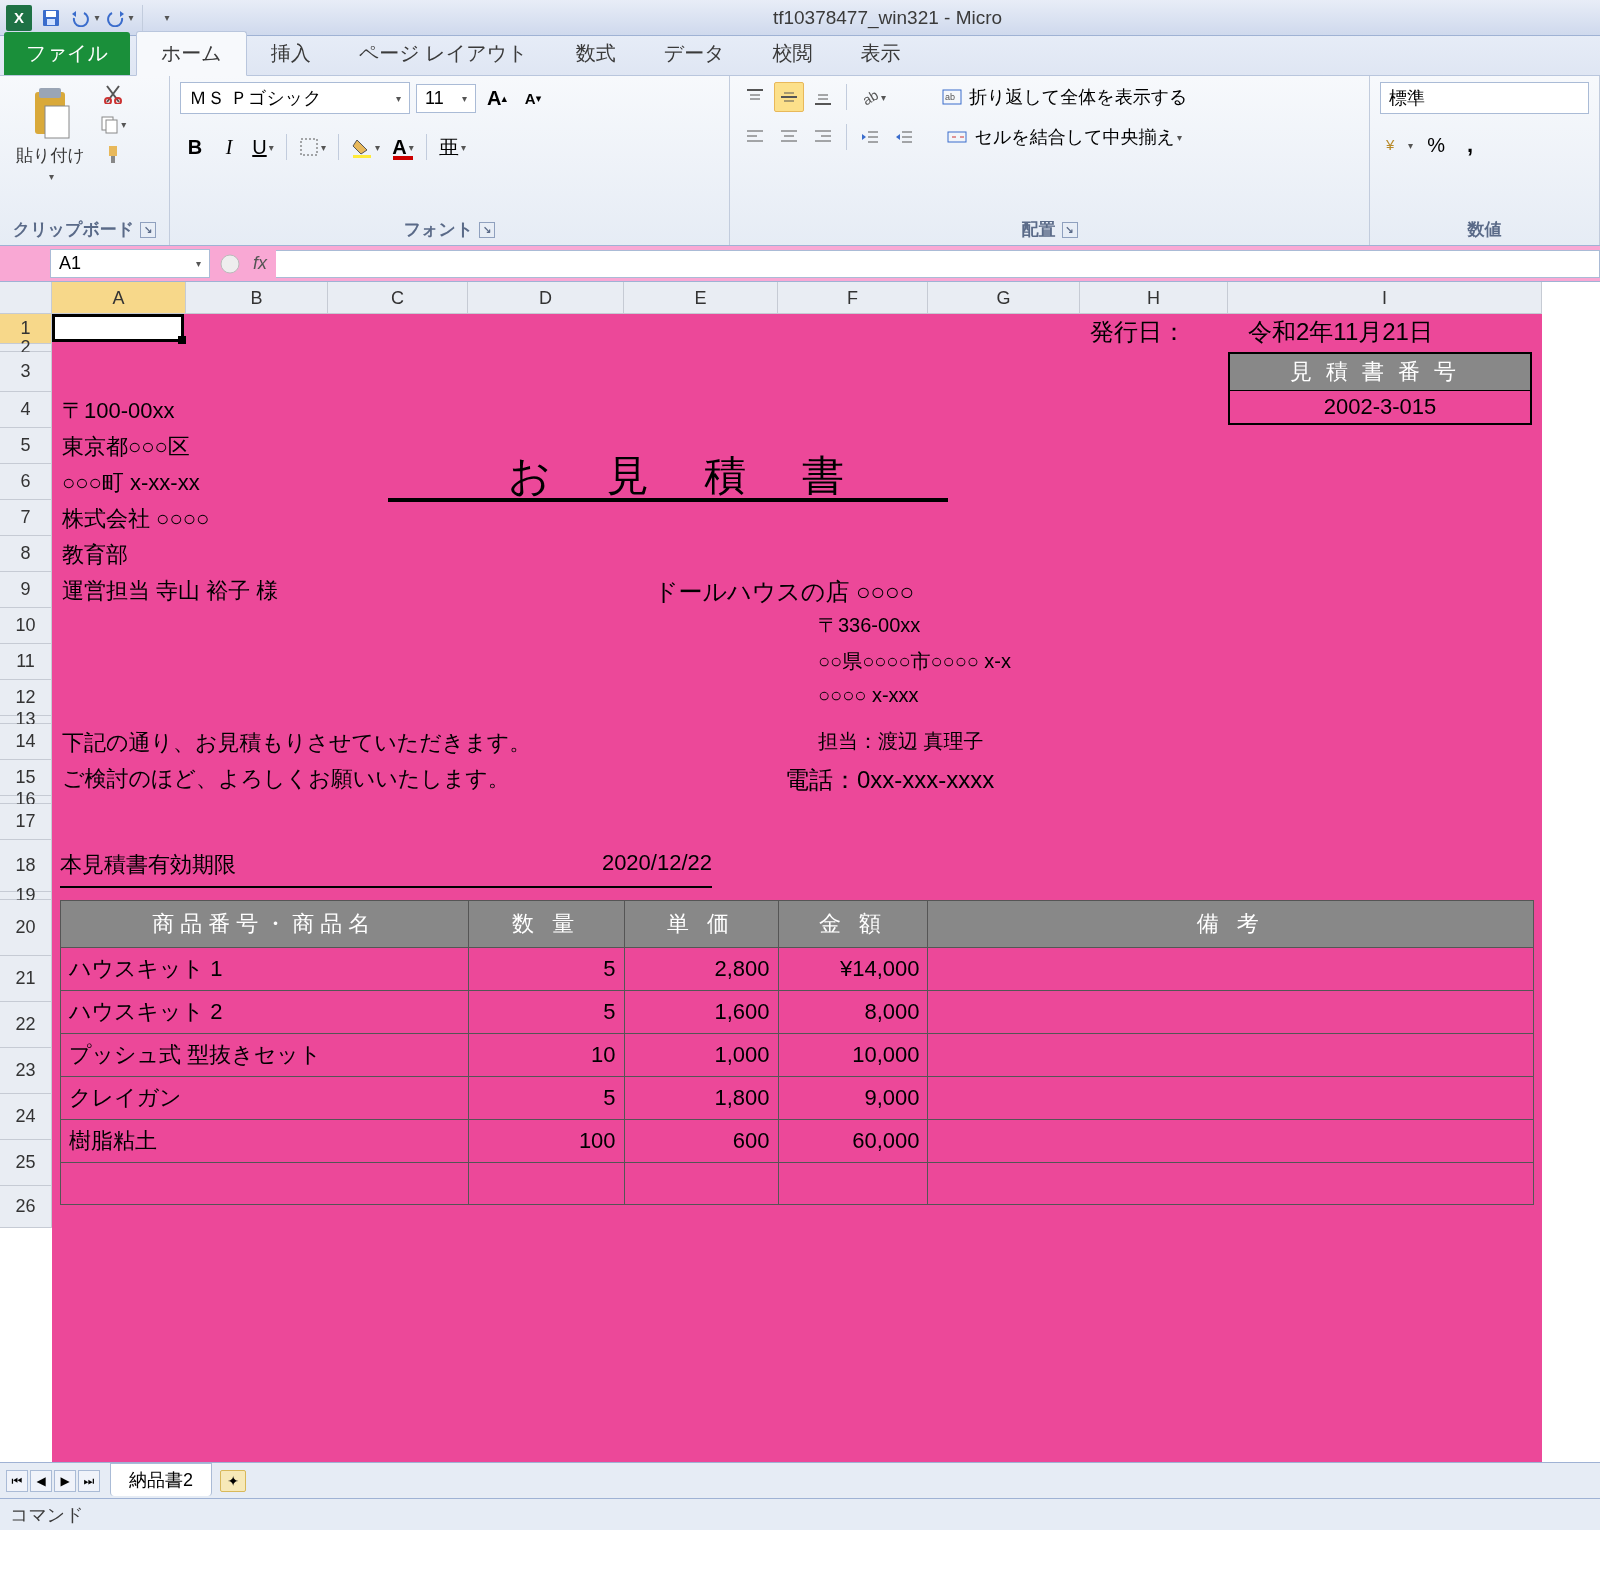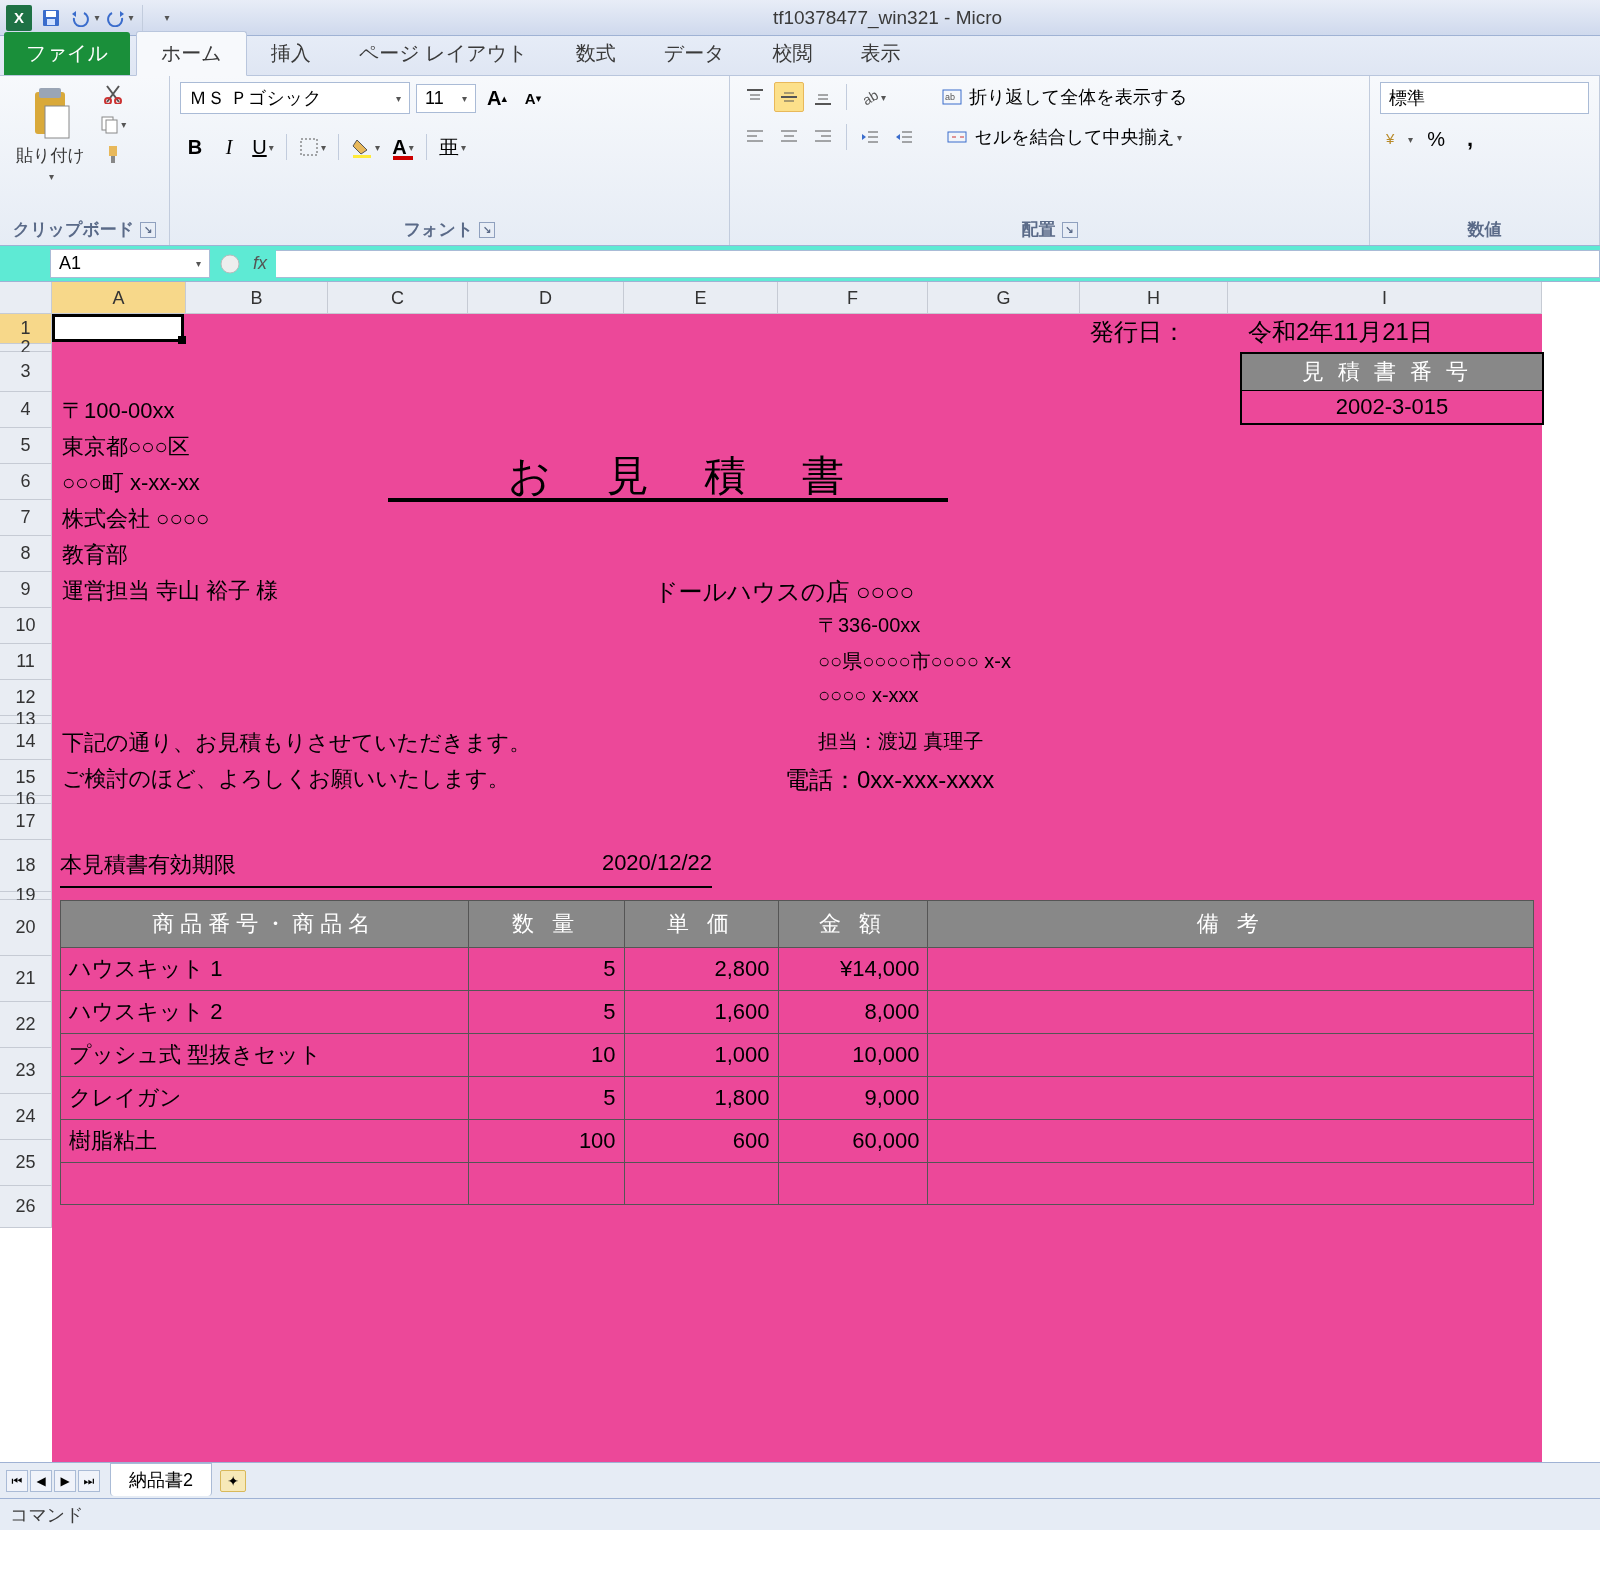--- a/index.html
+++ b/index.html
@@ -31,21 +31,21 @@
 .font-select { border:1px solid #aabbd6; background:#fff; padding:3px 8px; font-size:18px; min-width:230px; display:flex; justify-content:space-between; align-items:center; }
 .size-select { border:1px solid #aabbd6; background:#fff; padding:3px 8px; font-size:18px; width:60px; display:flex; justify-content:space-between; align-items:center; }
 .btn-row { display:flex; gap:4px; align-items:center; }
 .ibtn { min-width:30px; height:30px; display:flex; align-items:center; justify-content:center; cursor:pointer; border-radius:2px; padding:0 4px; }
 .ibtn.active { background:#fce08a; border:1px solid #e8b85a; }
 .sep { width:1px; height:26px; background:#c2ccdd; margin:0 4px; }
 .dd-arrow { font-size:10px; color:#555; margin-left:2px; }
 .dialog-launcher { width:16px; height:16px; border:1px solid #8fa0be; display:inline-flex; align-items:center; justify-content:center; font-size:10px; cursor:pointer; }
 
 
-.fbar { height:36px; background:#5eead4; border-bottom:1px solid #9fb2d4; display:flex; align-items:center; }
+.fbar { height:36px; background:#f9a8d4; border-bottom:1px solid #9fb2d4; display:flex; align-items:center; }
 .name-box { width:160px; border:1px solid #aabbd6; background:#fff; margin:0 6px 0 50px; padding:3px 8px; font-size:18px; display:flex; justify-content:space-between; align-items:center; }
 .fx-area { display:flex; align-items:center; flex:1; }
 .fx-btn { width:32px; text-align:center; font-style:italic; color:#555; }
 .formula-input { flex:1; border:1px solid #aabbd6; border-left:none; background:#fff; height:28px; padding:2px 6px; }
 
 
 .sheet-area { position:relative; display:flex; height:1180px; }
 .corner { width:52px; height:32px; background:#e9edf3; border-right:1px solid #c6cbd4; border-bottom:1px solid #c6cbd4; }
 .col-headers { display:flex; height:32px; }
 .col-h { background:#e9edf3; border-right:1px solid #c6cbd4; border-bottom:1px solid #c6cbd4; text-align:center; line-height:32px; color:#333; font-size:18px; }
@@ -328,21 +328,21 @@
         </div>
       </div>
     </div>
     <div class="rgroup-label">
         <span>配置</span> 
         <span class="dialog-launcher">↘</span>
       </div>
   </div>
 
   <div class="rgroup" style="flex:1">
-    <div style="display:flex;flex-direction:column;gap:10px;flex:1">
+    <div style="display:flex;flex-direction:column;gap:16px;flex:1">
       <div class="font-select" style="min-width:120px">
           <span>標準</span>
         </div>
       <div class="btn-row">
         <div class="ibtn">
             <svg width="22" height="20">
               <text x="2" y="15" font-size="15" fill="#b88a2a">¥</text>
             </svg>
             <span class="dd-arrow">▾</span>
           </div>
@@ -417,21 +417,21 @@
           <div class="row-h" style="height: 46px;">23</div>
           <div class="row-h" style="height: 46px;">24</div>
           <div class="row-h" style="height: 46px;">25</div>
           <div class="row-h" style="height: 42px;">26</div>
         </div>
       <div class="cells" id="cells">
         <div class="active-cell" id="activeCell" style="left: 0px; top: 0px; width: 132px; height: 28px;"></div>
         <div class="doc" id="doc">
             <div class="line " style="left: 1038px; top: 2px;;font-size:24px">発行日：</div>
             <div class="line " style="left: 1196px; top: 2px;;font-size:24px">令和2年11月21日</div>
-            <div class="est-box" style="left: 1176px; top: 38px; width: 304px; margin-left: 12px;">
+            <div class="est-box" style="left: 1176px; top: 38px; width: 304px;">
               <div class="est-head">見積書番号</div>
               <div class="est-num">2002-3-015</div>
             </div>
             <div class="line " style="left: 10px; top: 82px;">〒100-00xx</div>
             <div class="line " style="left: 10px; top: 118px;">東京都○○○区</div>
             <div class="line " style="left: 10px; top: 154px;">○○○町 x-xx-xx</div>
             <div class="line " style="left: 10px; top: 190px;">株式会社 ○○○○</div>
             <div class="line " style="left: 10px; top: 226px;">教育部</div>
             <div class="line " style="left: 10px; top: 262px;">運営担当 寺山 裕子 様</div>
             <div class="line title-txt" style="left: 456px; top: 134px;">お 見 積 書</div>

